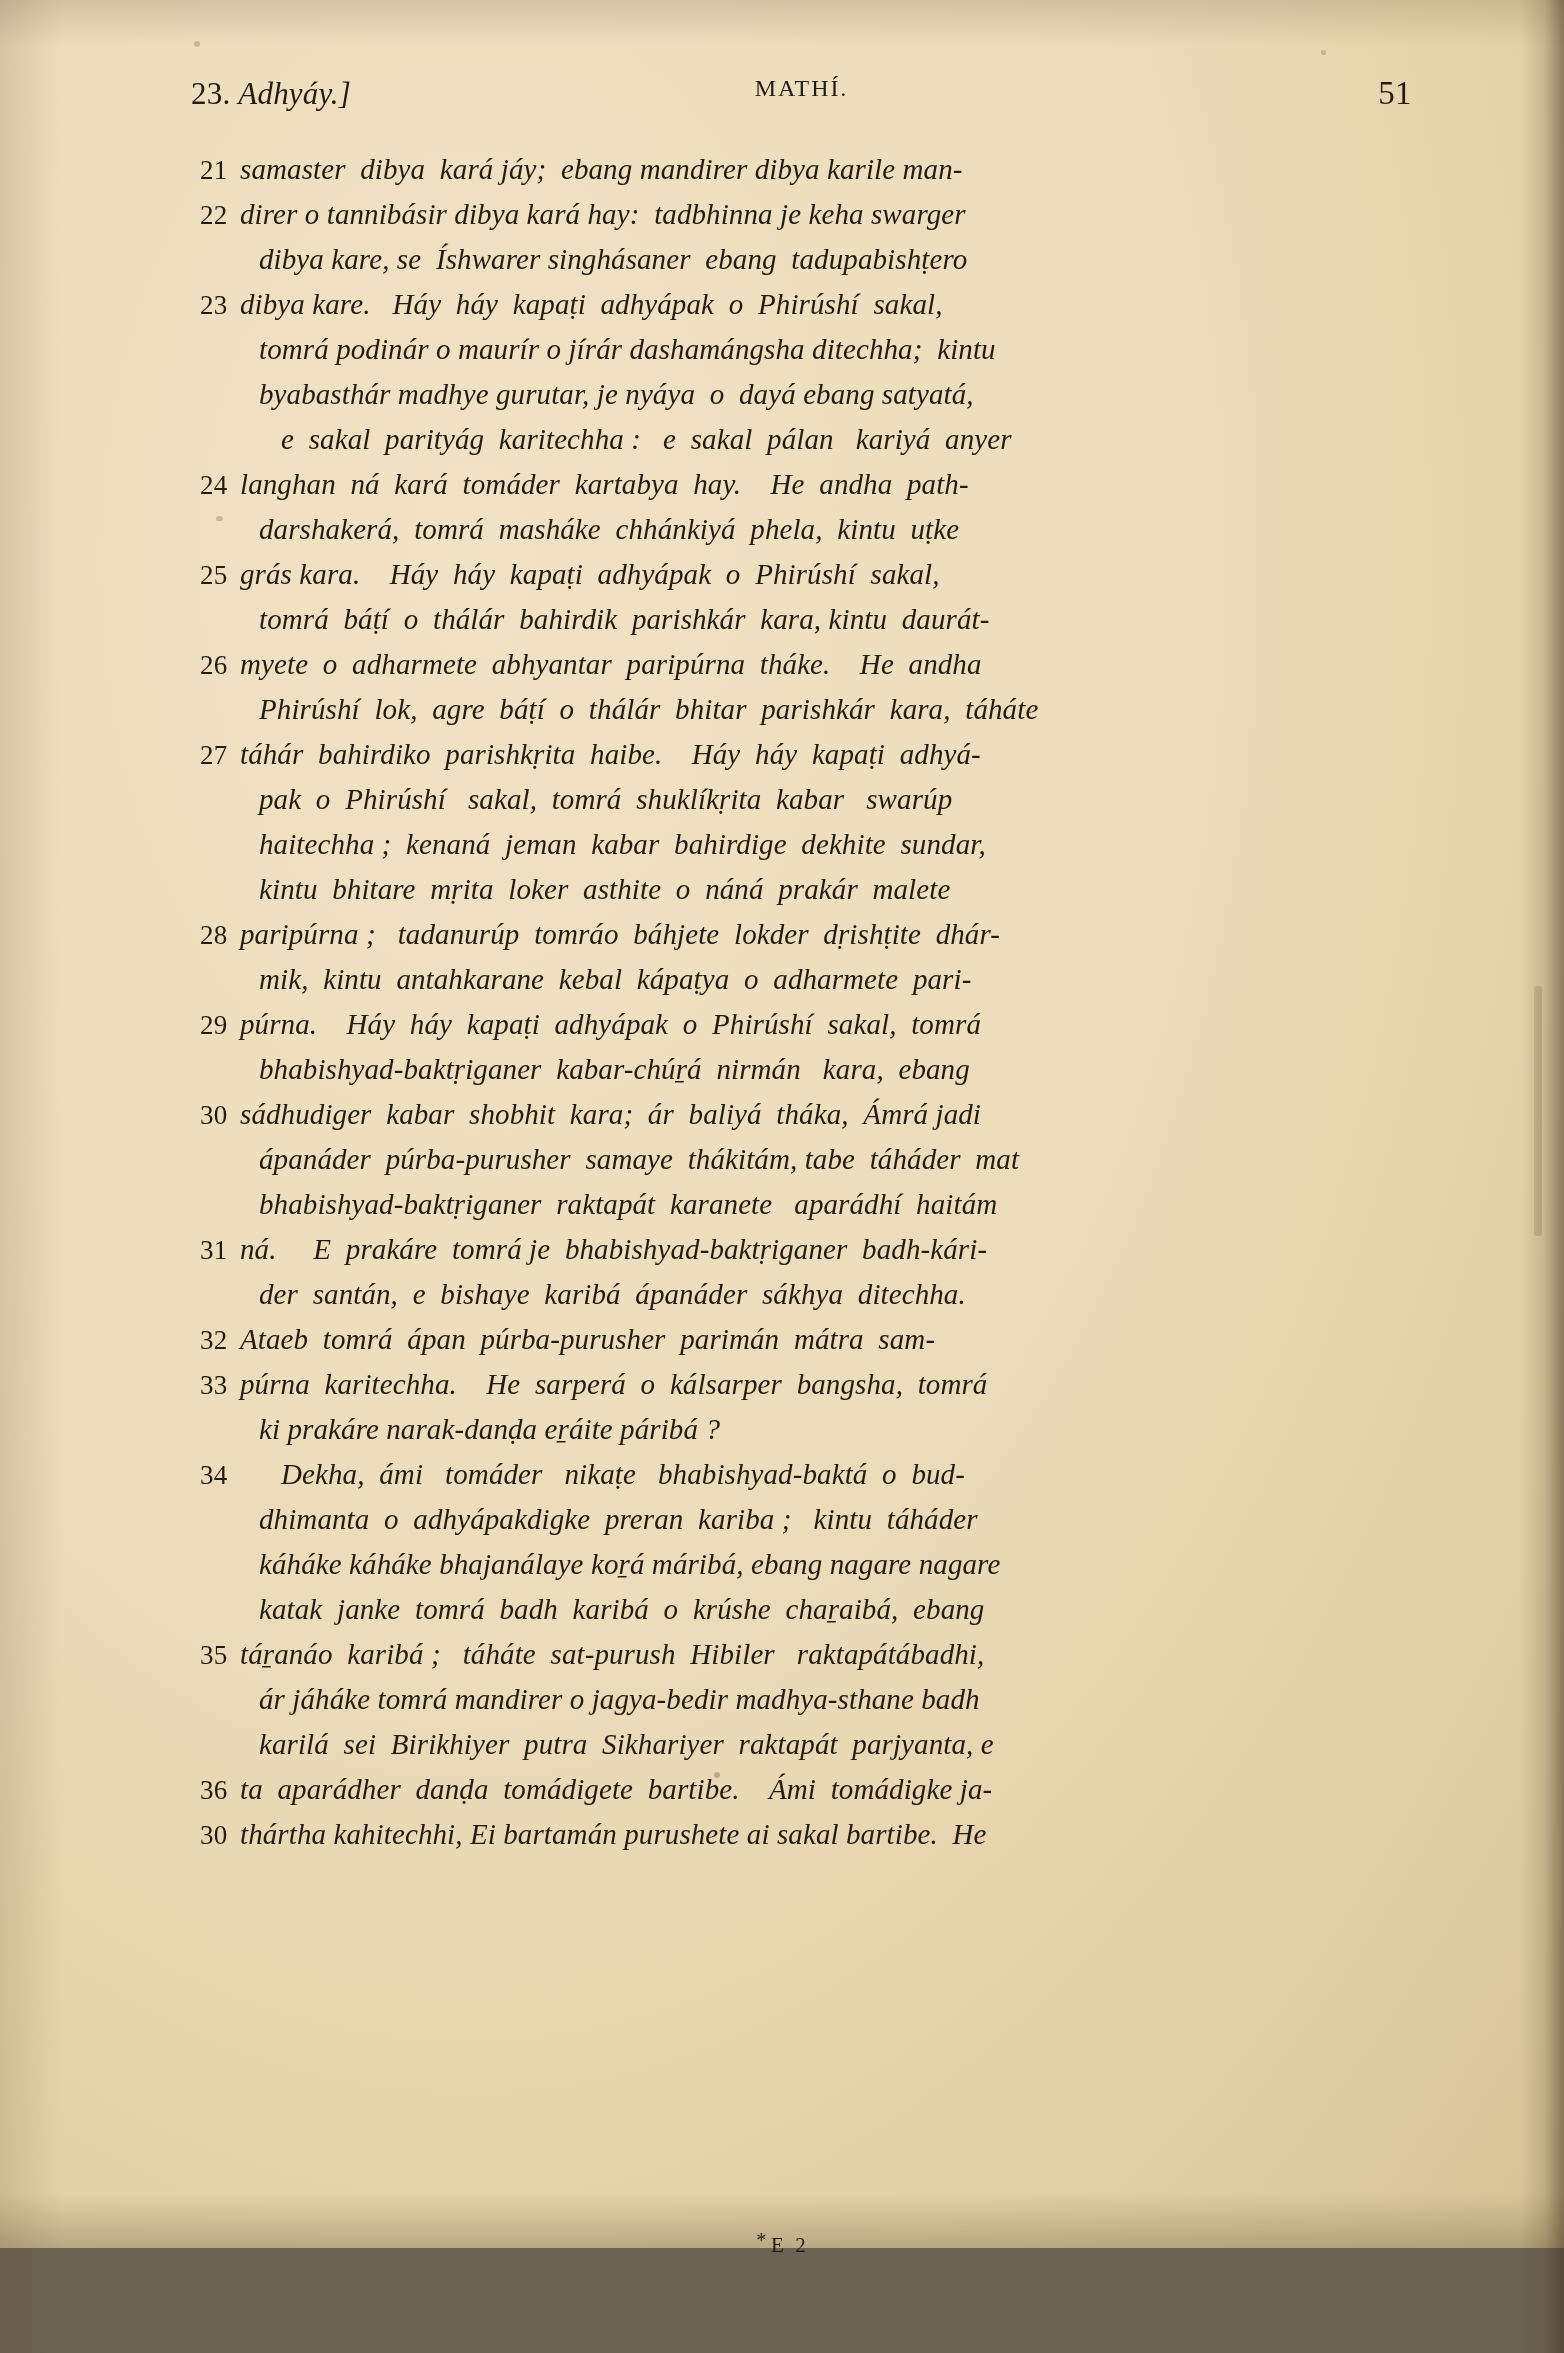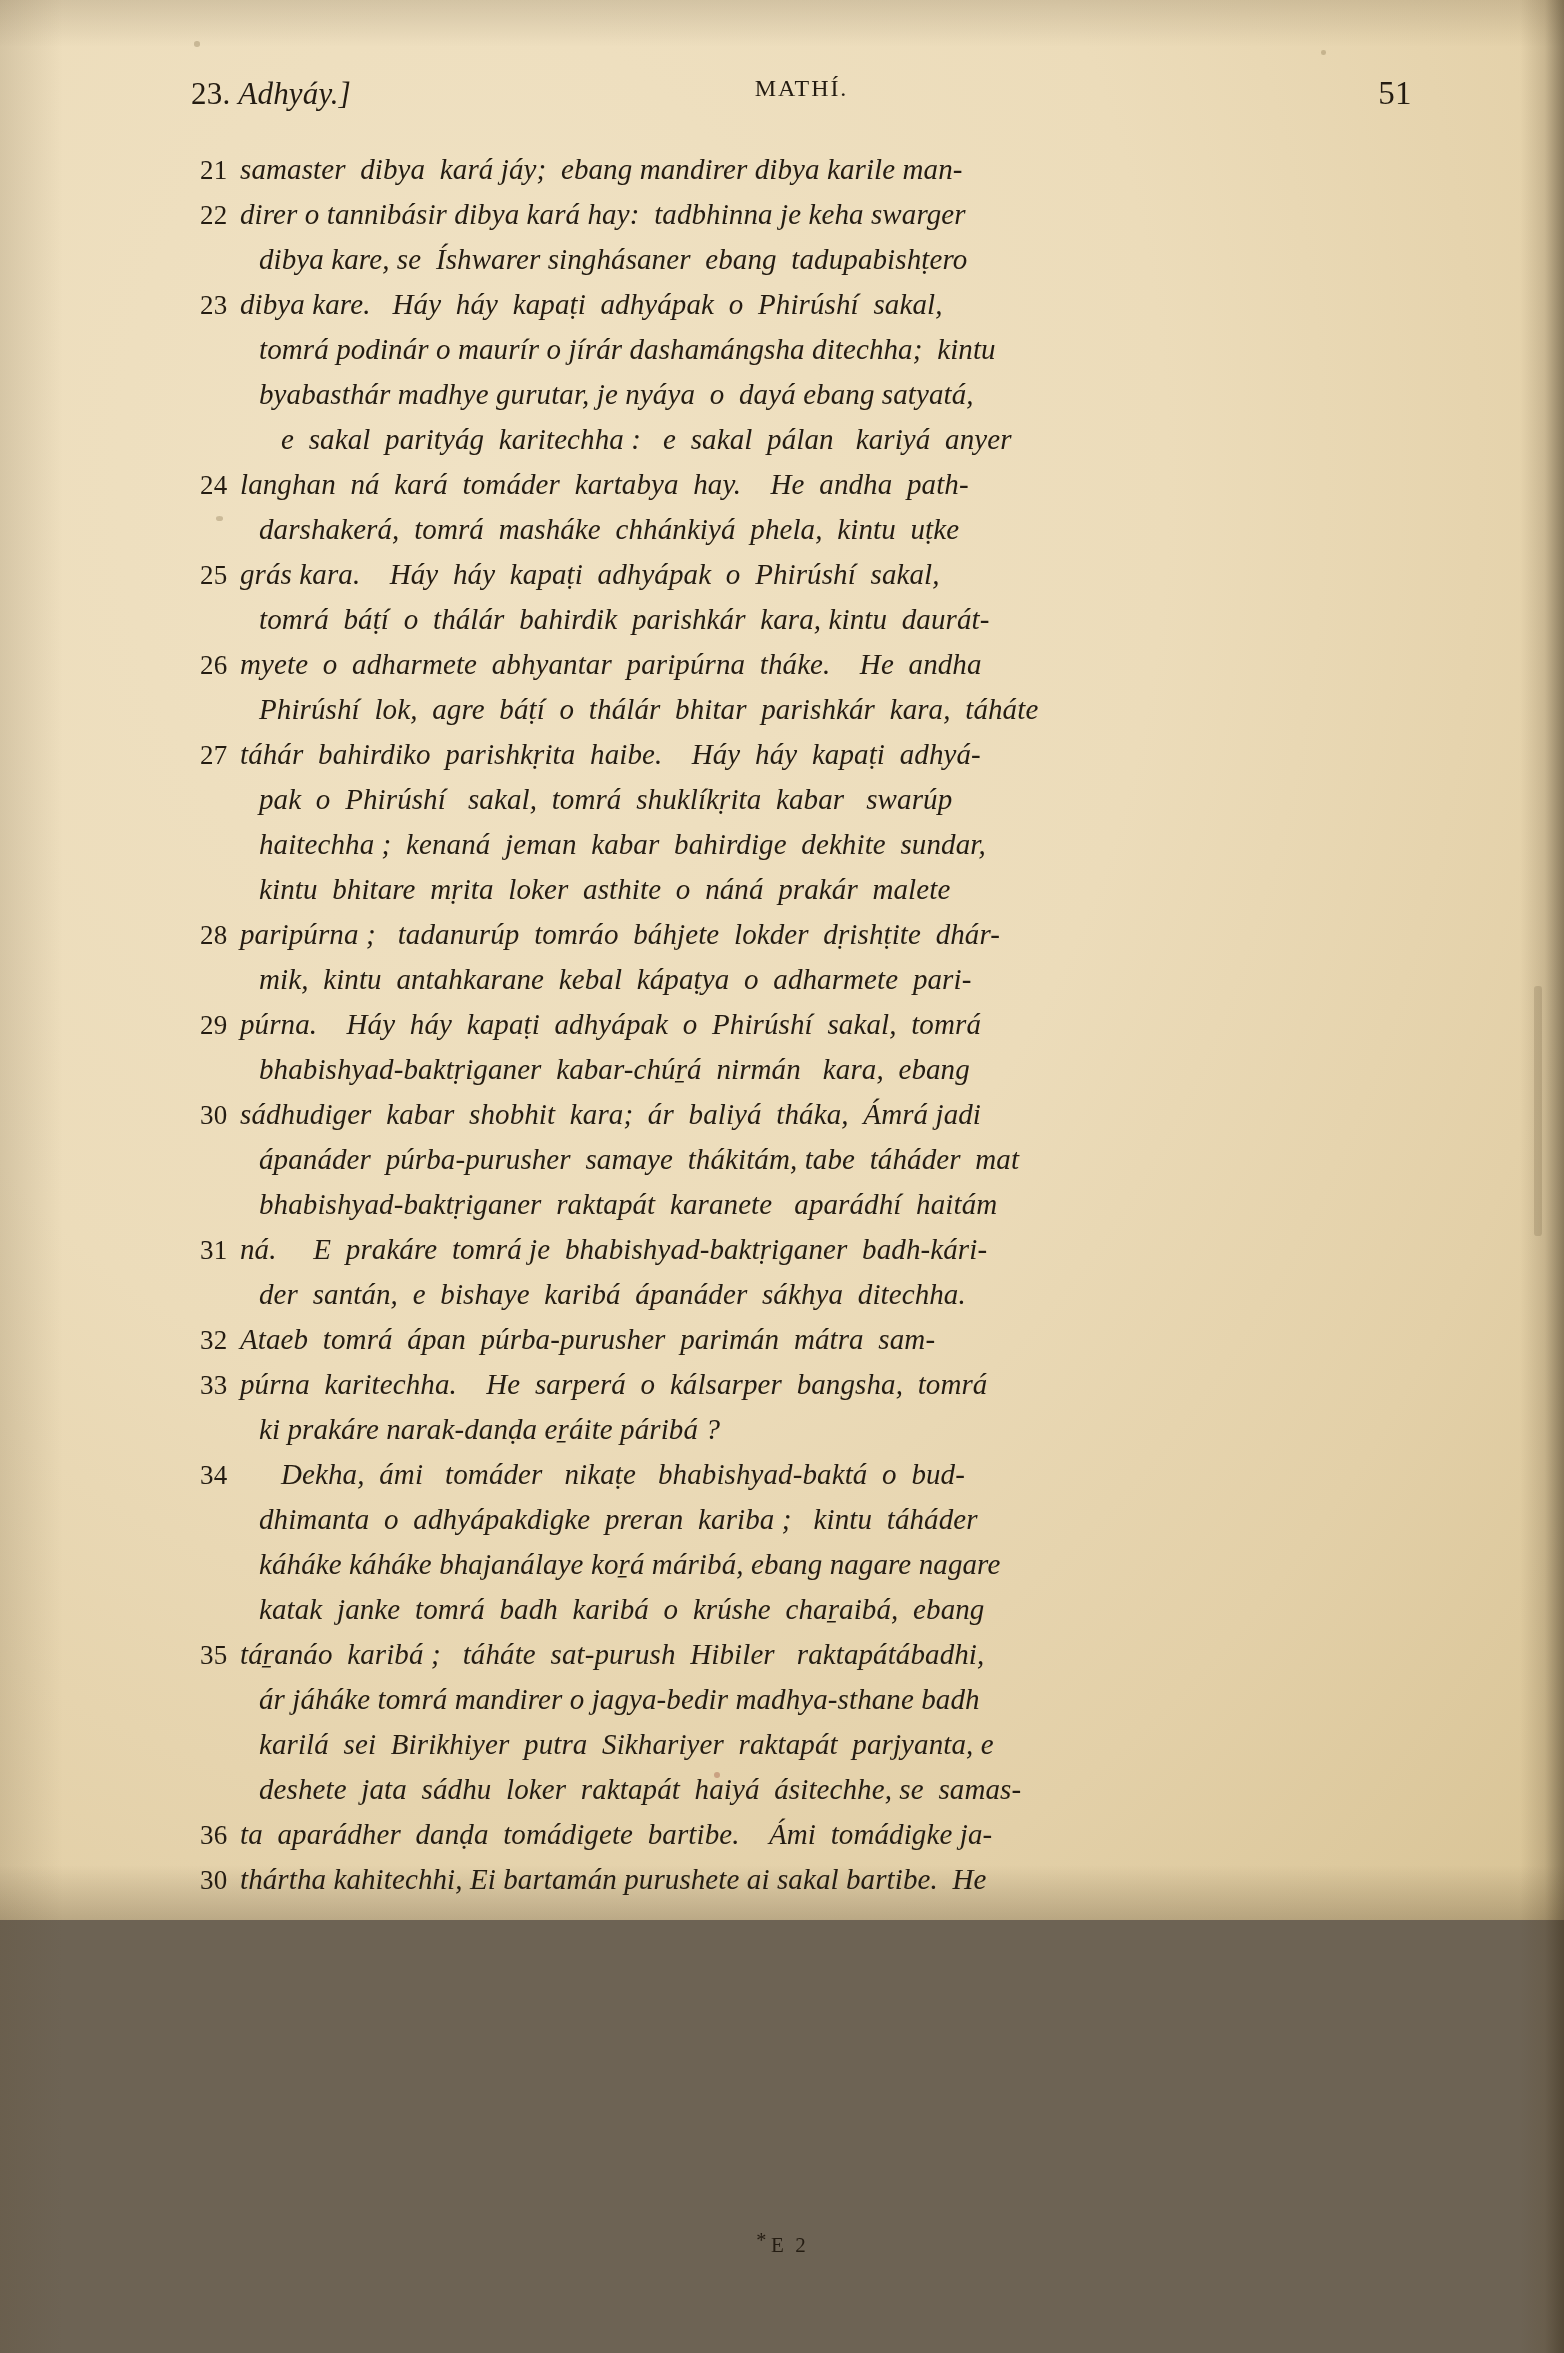--- a/index.html
+++ b/index.html
@@ -8,21 +8,21 @@
     background: #6d6354;
   }
   body {
     width: 1565px;
     height: 2354px;
     overflow: hidden;
   }
   .page {
     position: relative;
     width: 1565px;
-    height: 1920px;
+    height: 2248px;
     background:
       radial-gradient(ellipse at 30% 25%, #f0e2c4 0%, #ecdcba 45%, #e3d0a8 75%, #d8c395 100%);
     box-sizing: border-box;
     font-family: "Liberation Serif", serif;
     color: #241c12;
     padding-left: 48px;
   }
   
   .edge-right {
     position: absolute;
@@ -300,24 +300,20 @@
       </div>
       <div class="line">
         <span class="vnum blank"></span>
         <span class="ltext indent">ár jáháke tomrá mandirer o jagya-bedir madhya-sthane badh</span>
       </div>
       <div class="line">
         <span class="vnum blank"></span>
         <span class="ltext indent">karilá  sei  Birikhiyer  putra  Sikhariyer  raktapát  parjyanta, e</span>
       </div>
       <div class="line">
-        <span class="vnum blank"></span>
-        <span class="ltext indent">deshete  jata  sádhu  loker  raktapát  haiyá  ásitechhe, se  samas-</span>
-      </div>
-      <div class="line">
         <span class="vnum">36</span>
         <span class="ltext">ta  aparádher  danḍa  tomádigete  bartibe.    Ámi  tomádigke ja-</span>
       </div>
       <div class="line">
         <span class="vnum">30</span>
         <span class="ltext">thártha kahitechhi, Ei bartamán purushete ai sakal bartibe.  He</span>
       </div>
     </div>
 
   <div class="signature">

